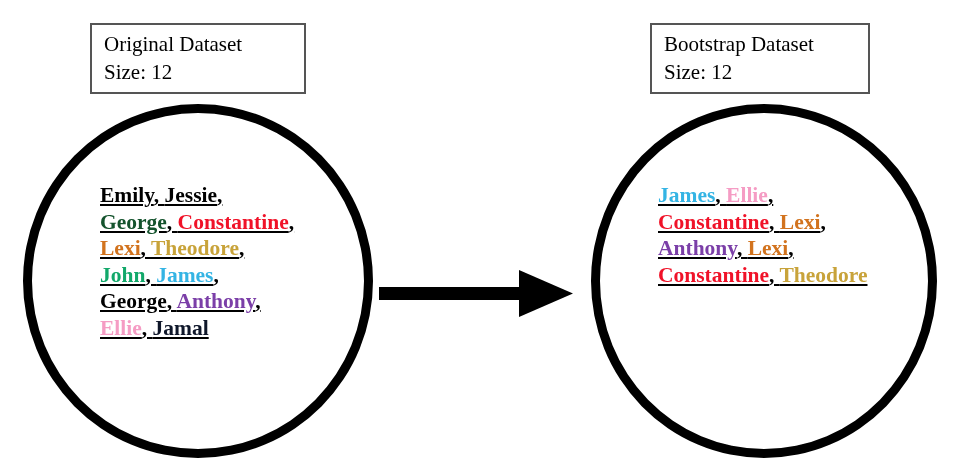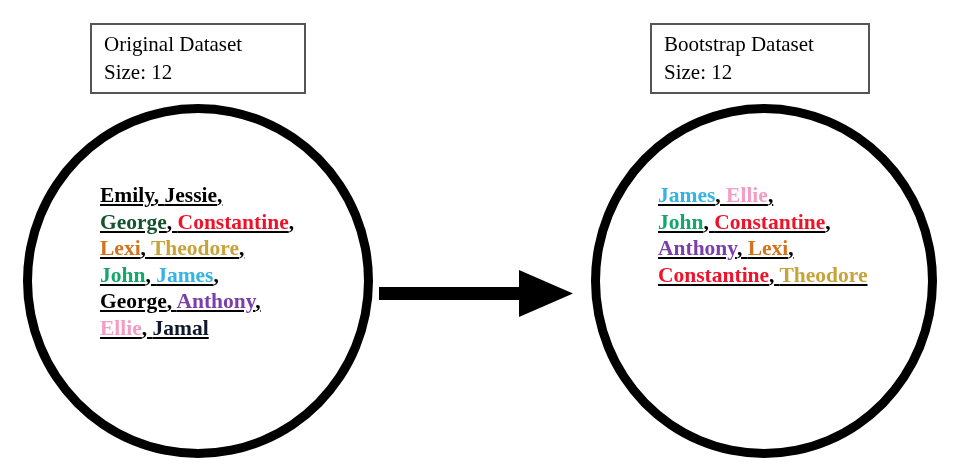--- a/index.html
+++ b/index.html
@@ -98,21 +98,21 @@
       <span class="row"><span class="nm" style="color: rgb(0, 0, 0);">Emily</span><span class="sep">, </span><span class="nm" style="color: rgb(0, 0, 0);">Jessie</span><span class="sep">, </span></span>
       <span class="row"><span class="nm" style="color: #14532d;">George</span><span class="sep">, </span><span class="nm" style="color: rgb(240, 18, 40);">Constantine</span><span class="sep">, </span></span>
       <span class="row"><span class="nm" style="color: rgb(210, 115, 30);">Lexi</span><span class="sep">, </span><span class="nm" style="color: rgb(200, 163, 58);">Theodore</span><span class="sep">, </span></span>
       <span class="row"><span class="nm" style="color: rgb(18, 168, 106);">John</span><span class="sep">, </span><span class="nm" style="color: rgb(52, 180, 228);">James</span><span class="sep">, </span></span>
       <span class="row"><span class="nm" style="color: rgb(0, 0, 0);">George</span><span class="sep">, </span><span class="nm" style="color: rgb(123, 63, 168);">Anthony</span><span class="sep">, </span></span>
       <span class="row"><span class="nm" style="color: rgb(245, 156, 196);">Ellie</span><span class="sep">, </span><span class="nm" style="color: #0f172a;">Jamal</span></span>
     </div>
 
   <div class="names" id="names-bootstrap">
       <span class="row"><span class="nm" style="color: rgb(52, 180, 228);">James</span><span class="sep">, </span><span class="nm" style="color: rgb(245, 156, 196);">Ellie</span><span class="sep">, </span></span>
-      <span class="row"><span class="nm" style="color: rgb(18, 168, 106);">John</span><span class="sep">, </span><span class="nm" style="color: rgb(240, 18, 40);">Constantine</span><span class="sep">, </span></span>
+      <span class="row"><span class="nm" style="color: rgb(240, 18, 40);">Constantine</span><span class="sep">, </span><span class="nm" style="color: rgb(210, 115, 30);">Lexi</span><span class="sep">, </span></span>
       <span class="row"><span class="nm" style="color: rgb(123, 63, 168);">Anthony</span><span class="sep">, </span><span class="nm" style="color: rgb(210, 115, 30);">Lexi</span><span class="sep">, </span></span>
       <span class="row"><span class="nm" style="color: rgb(240, 18, 40);">Constantine</span><span class="sep">, </span><span class="nm" style="color: rgb(200, 163, 58);">Theodore</span></span>
     </div>
 
   <svg id="arrow" viewBox="0 0 194 50">
     <g>
       <rect x="0" y="19" width="142" height="13" fill="#000000"></rect>
       <polygon points="140,2 194,25.5 140,49" fill="#000000"></polygon>
     </g>
   </svg>

